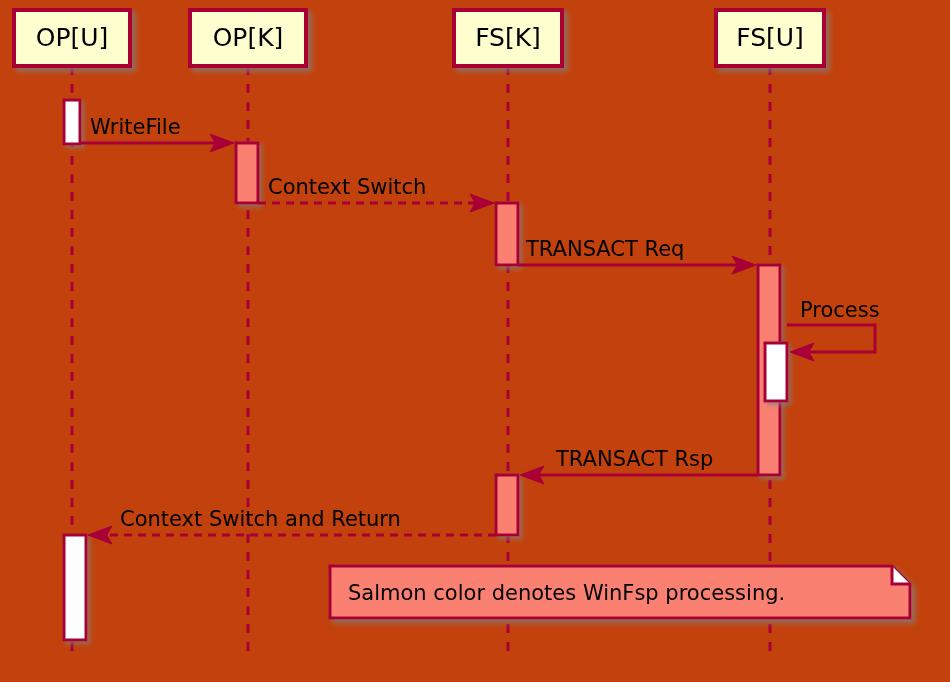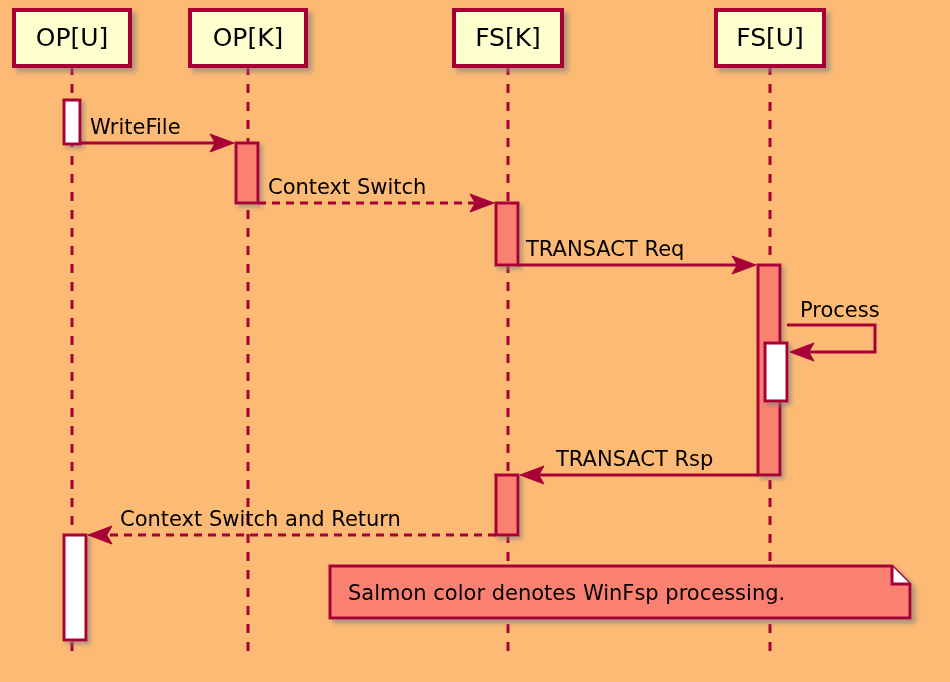--- a/index.html
+++ b/index.html
@@ -8,21 +8,21 @@
     padding: 0;
     background: #FFFFFF;
   }
   body {
     font-family: "DejaVu Sans", "Liberation Sans", sans-serif;
   }
   #diagram-root {
     position: relative;
     width: 950px;
     height: 682px;
-    background: #fdba74;
+    background: #c2410c;
     overflow: hidden;
   }
   #diagram-svg {
     position: absolute;
     top: 0;
     left: 0;
     width: 950px;
     height: 682px;
     display: block;
   }

